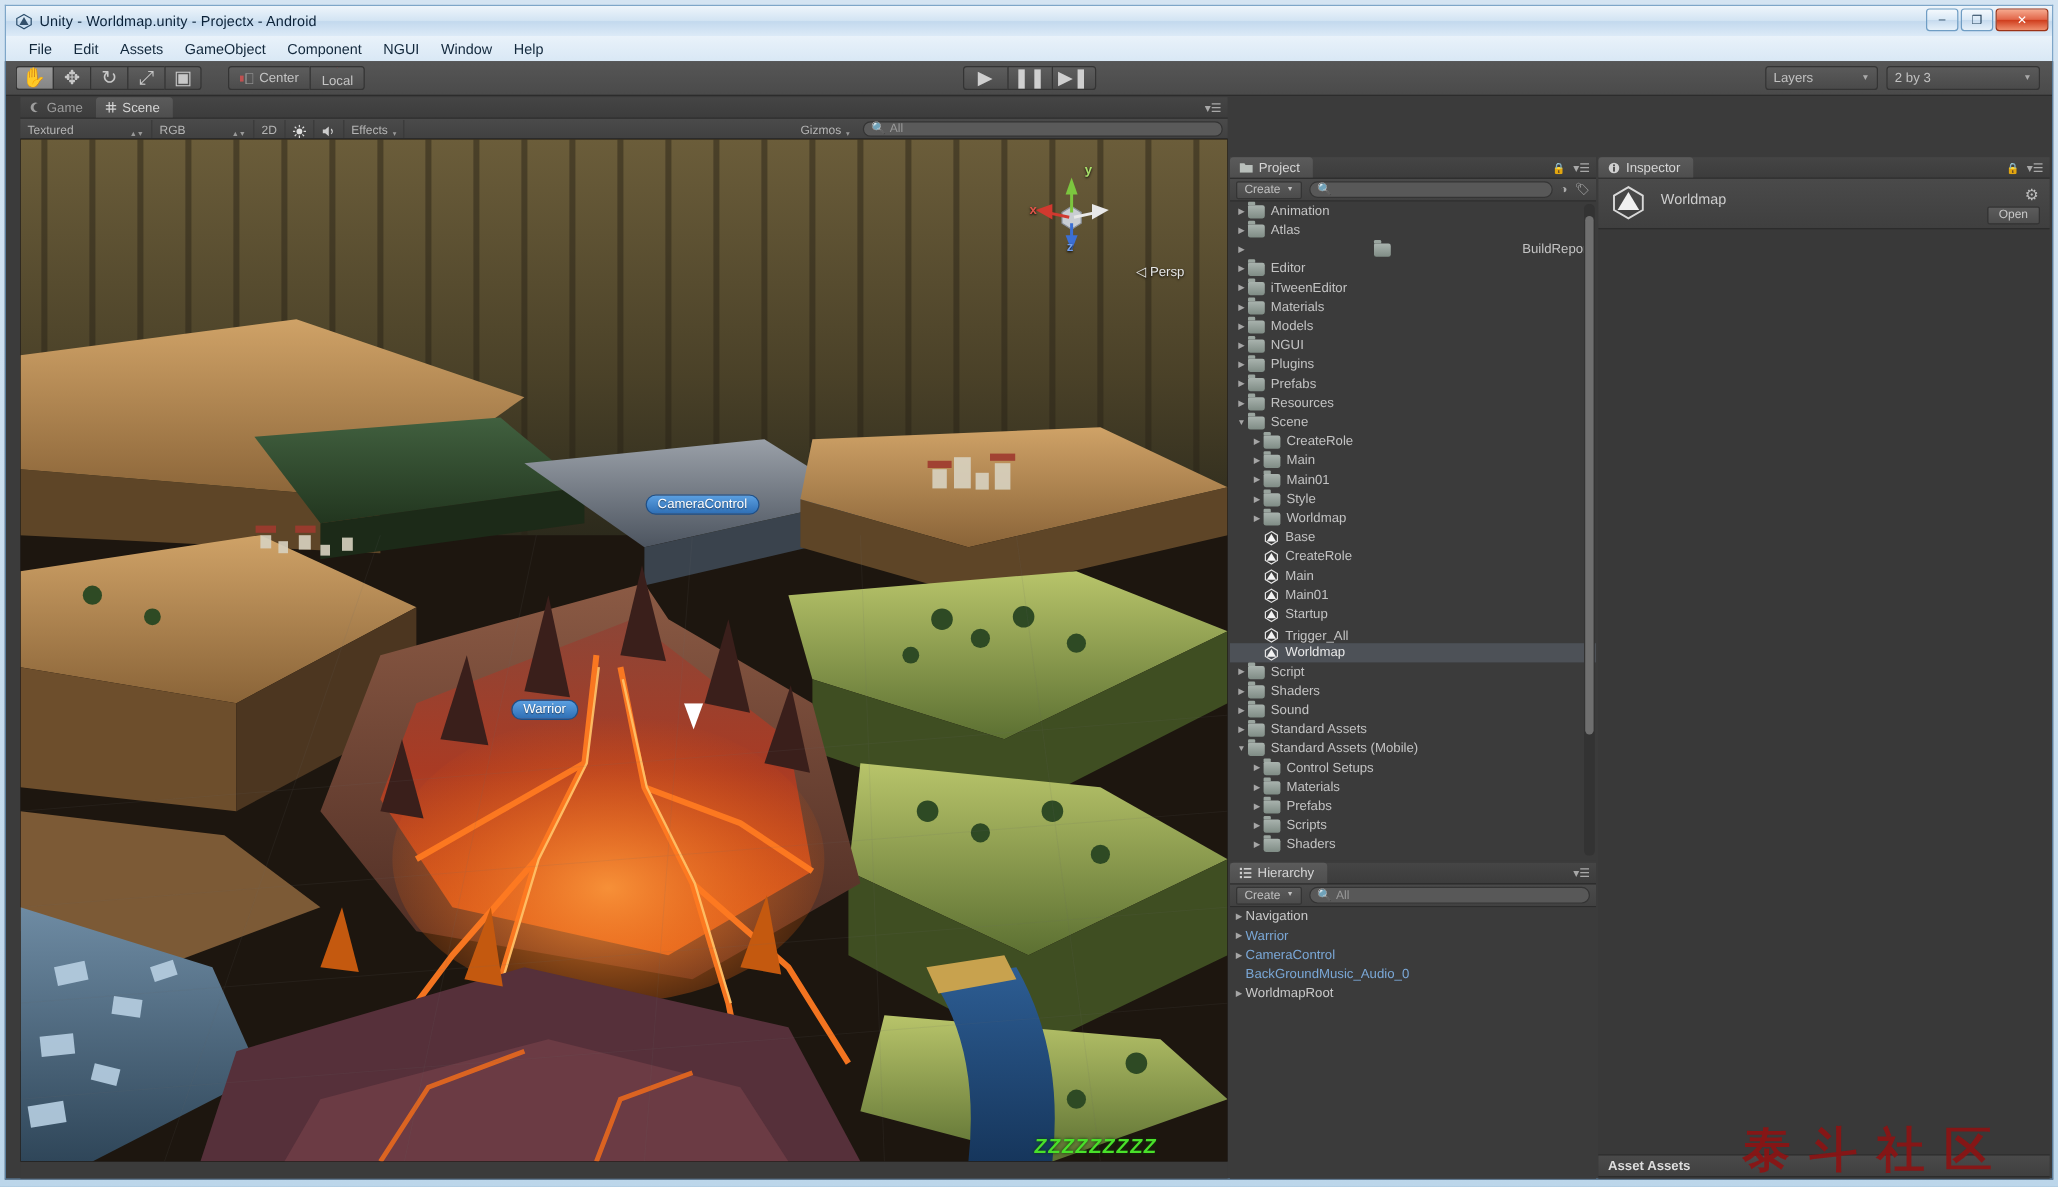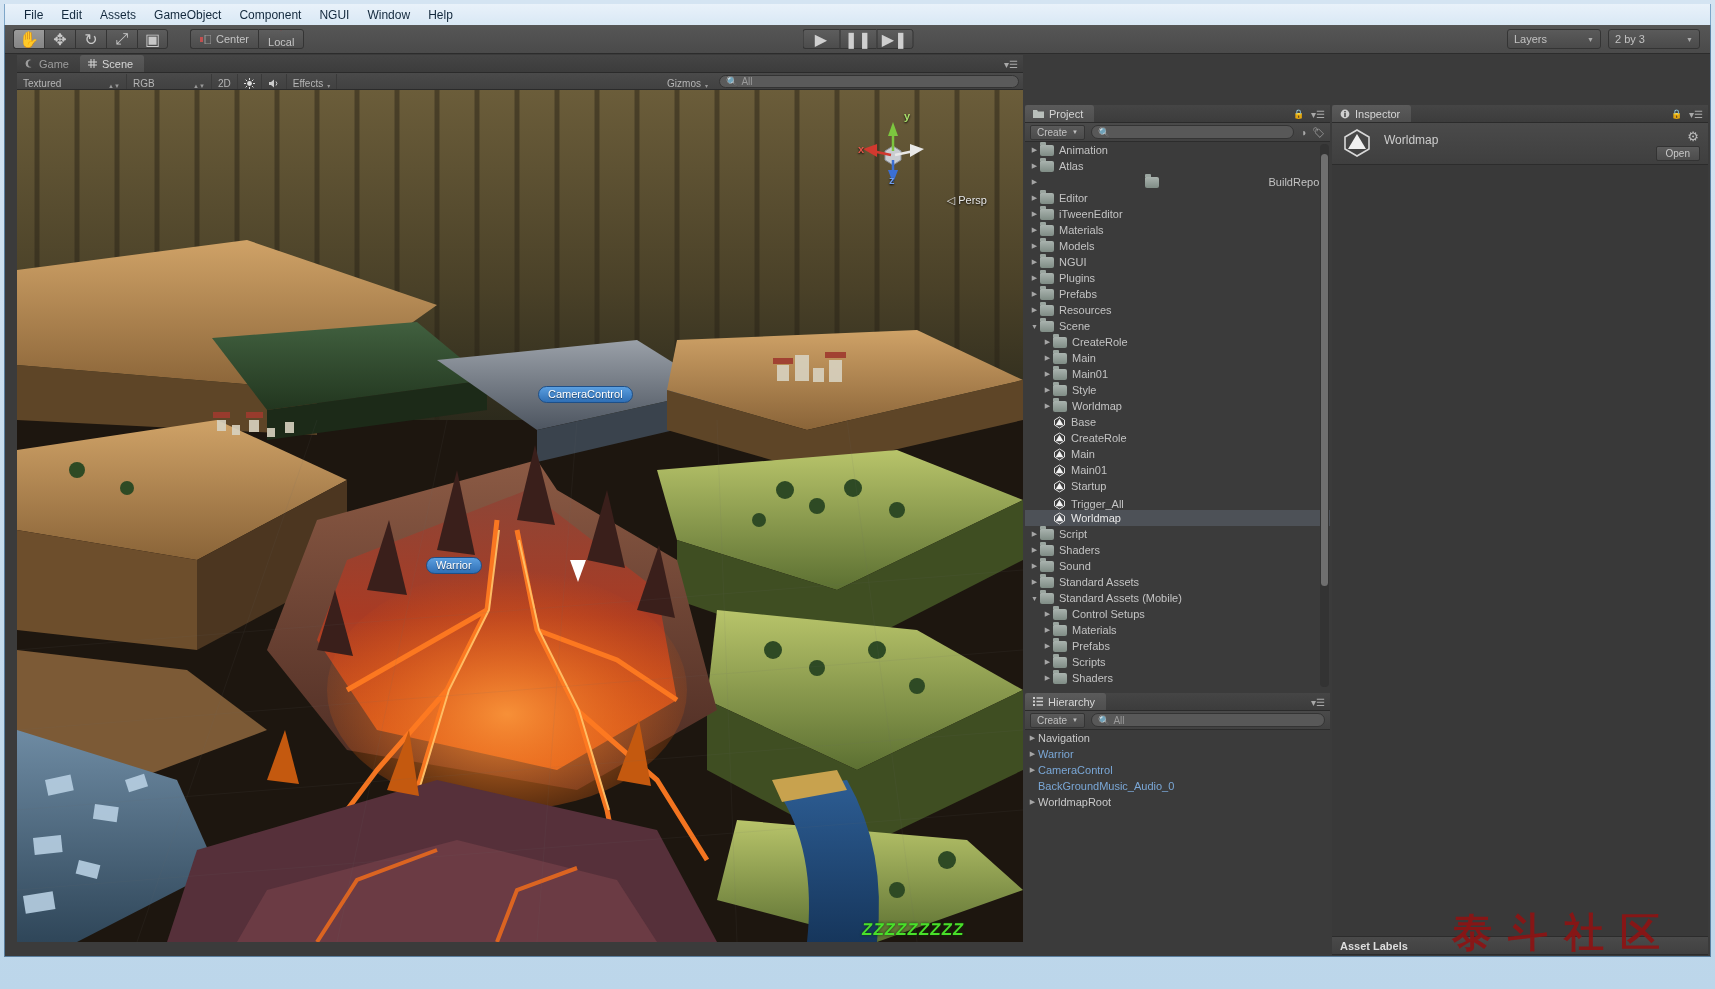--- a/index.html
+++ b/index.html
@@ -346,20 +346,34 @@
     color: #8d1414;
     letter-spacing: 16px;
     font-family: "DejaVu Sans", sans-serif;
   }
 </style>
 </head>
 <body>
 
 <div id="app">
 
+  <div class="titlebar">
+    <span class="title-icon">
+      <svg width="14" height="14" viewBox="0 0 14 14">
+        <polygon points="7,1 13,4.4 13,9.6 7,13 1,9.6 1,4.4" fill="none" stroke="#2b4d6b" stroke-width="1"></polygon>
+        <polygon points="7,3.2 10.8,9.8 3.2,9.8" fill="#33506b"></polygon>
+      </svg>
+    </span>
+    <span class="title-text">Unity - Worldmap.unity - Projectx - Android</span>
+    <div class="win-btns">
+      <div class="win-btn">–</div>
+      <div class="win-btn">❐</div>
+      <div class="win-btn close">✕</div>
+    </div>
+  </div>
 
   <div class="menubar" id="menubar">
       <div class="menu-item">File</div>
       <div class="menu-item">Edit</div>
       <div class="menu-item">Assets</div>
       <div class="menu-item">GameObject</div>
       <div class="menu-item">Component</div>
       <div class="menu-item">NGUI</div>
       <div class="menu-item">Window</div>
       <div class="menu-item">Help</div>
@@ -397,21 +411,21 @@
         <div class="playbtn">▶</div>
         <div class="playbtn">❚❚</div>
         <div class="playbtn">▶❚</div>
       </div>
 
       <div class="right-group">
         <div class="dropdown" style="width:94px">
           <span>Layers</span>
           <span class="caret">▼</span>
         </div>
-        <div class="dropdown" style="width:92px">
+        <div class="dropdown" style="width:128px">
           <span>2 by 3</span>
           <span class="caret">▼</span>
         </div>
       </div>
     </div>
 
     <div class="panel" id="scene-panel">
       <div class="panel-tabbar">
         <div class="ptab">
           <svg width="9" height="9" viewBox="0 0 9 9">
@@ -977,21 +991,21 @@
           </svg>
         </span>
         <span class="insp-title">Worldmap</span>
         <span class="insp-gear">⚙</span>
         <div class="open-btn">Open</div>
       </div>
 
       <div class="insp-body" style="height:786px"></div>
 
       <div class="asset-labels">
-        <div class="asset-labels-bar">Asset Labels</div>
+        <div class="asset-labels-bar">Asset Assets</div>
       </div>
 
       <div class="watermark">
         <span class="wm-cn">泰斗社区</span>
 
       </div>
     </div>
 
   </div>
 </div>

